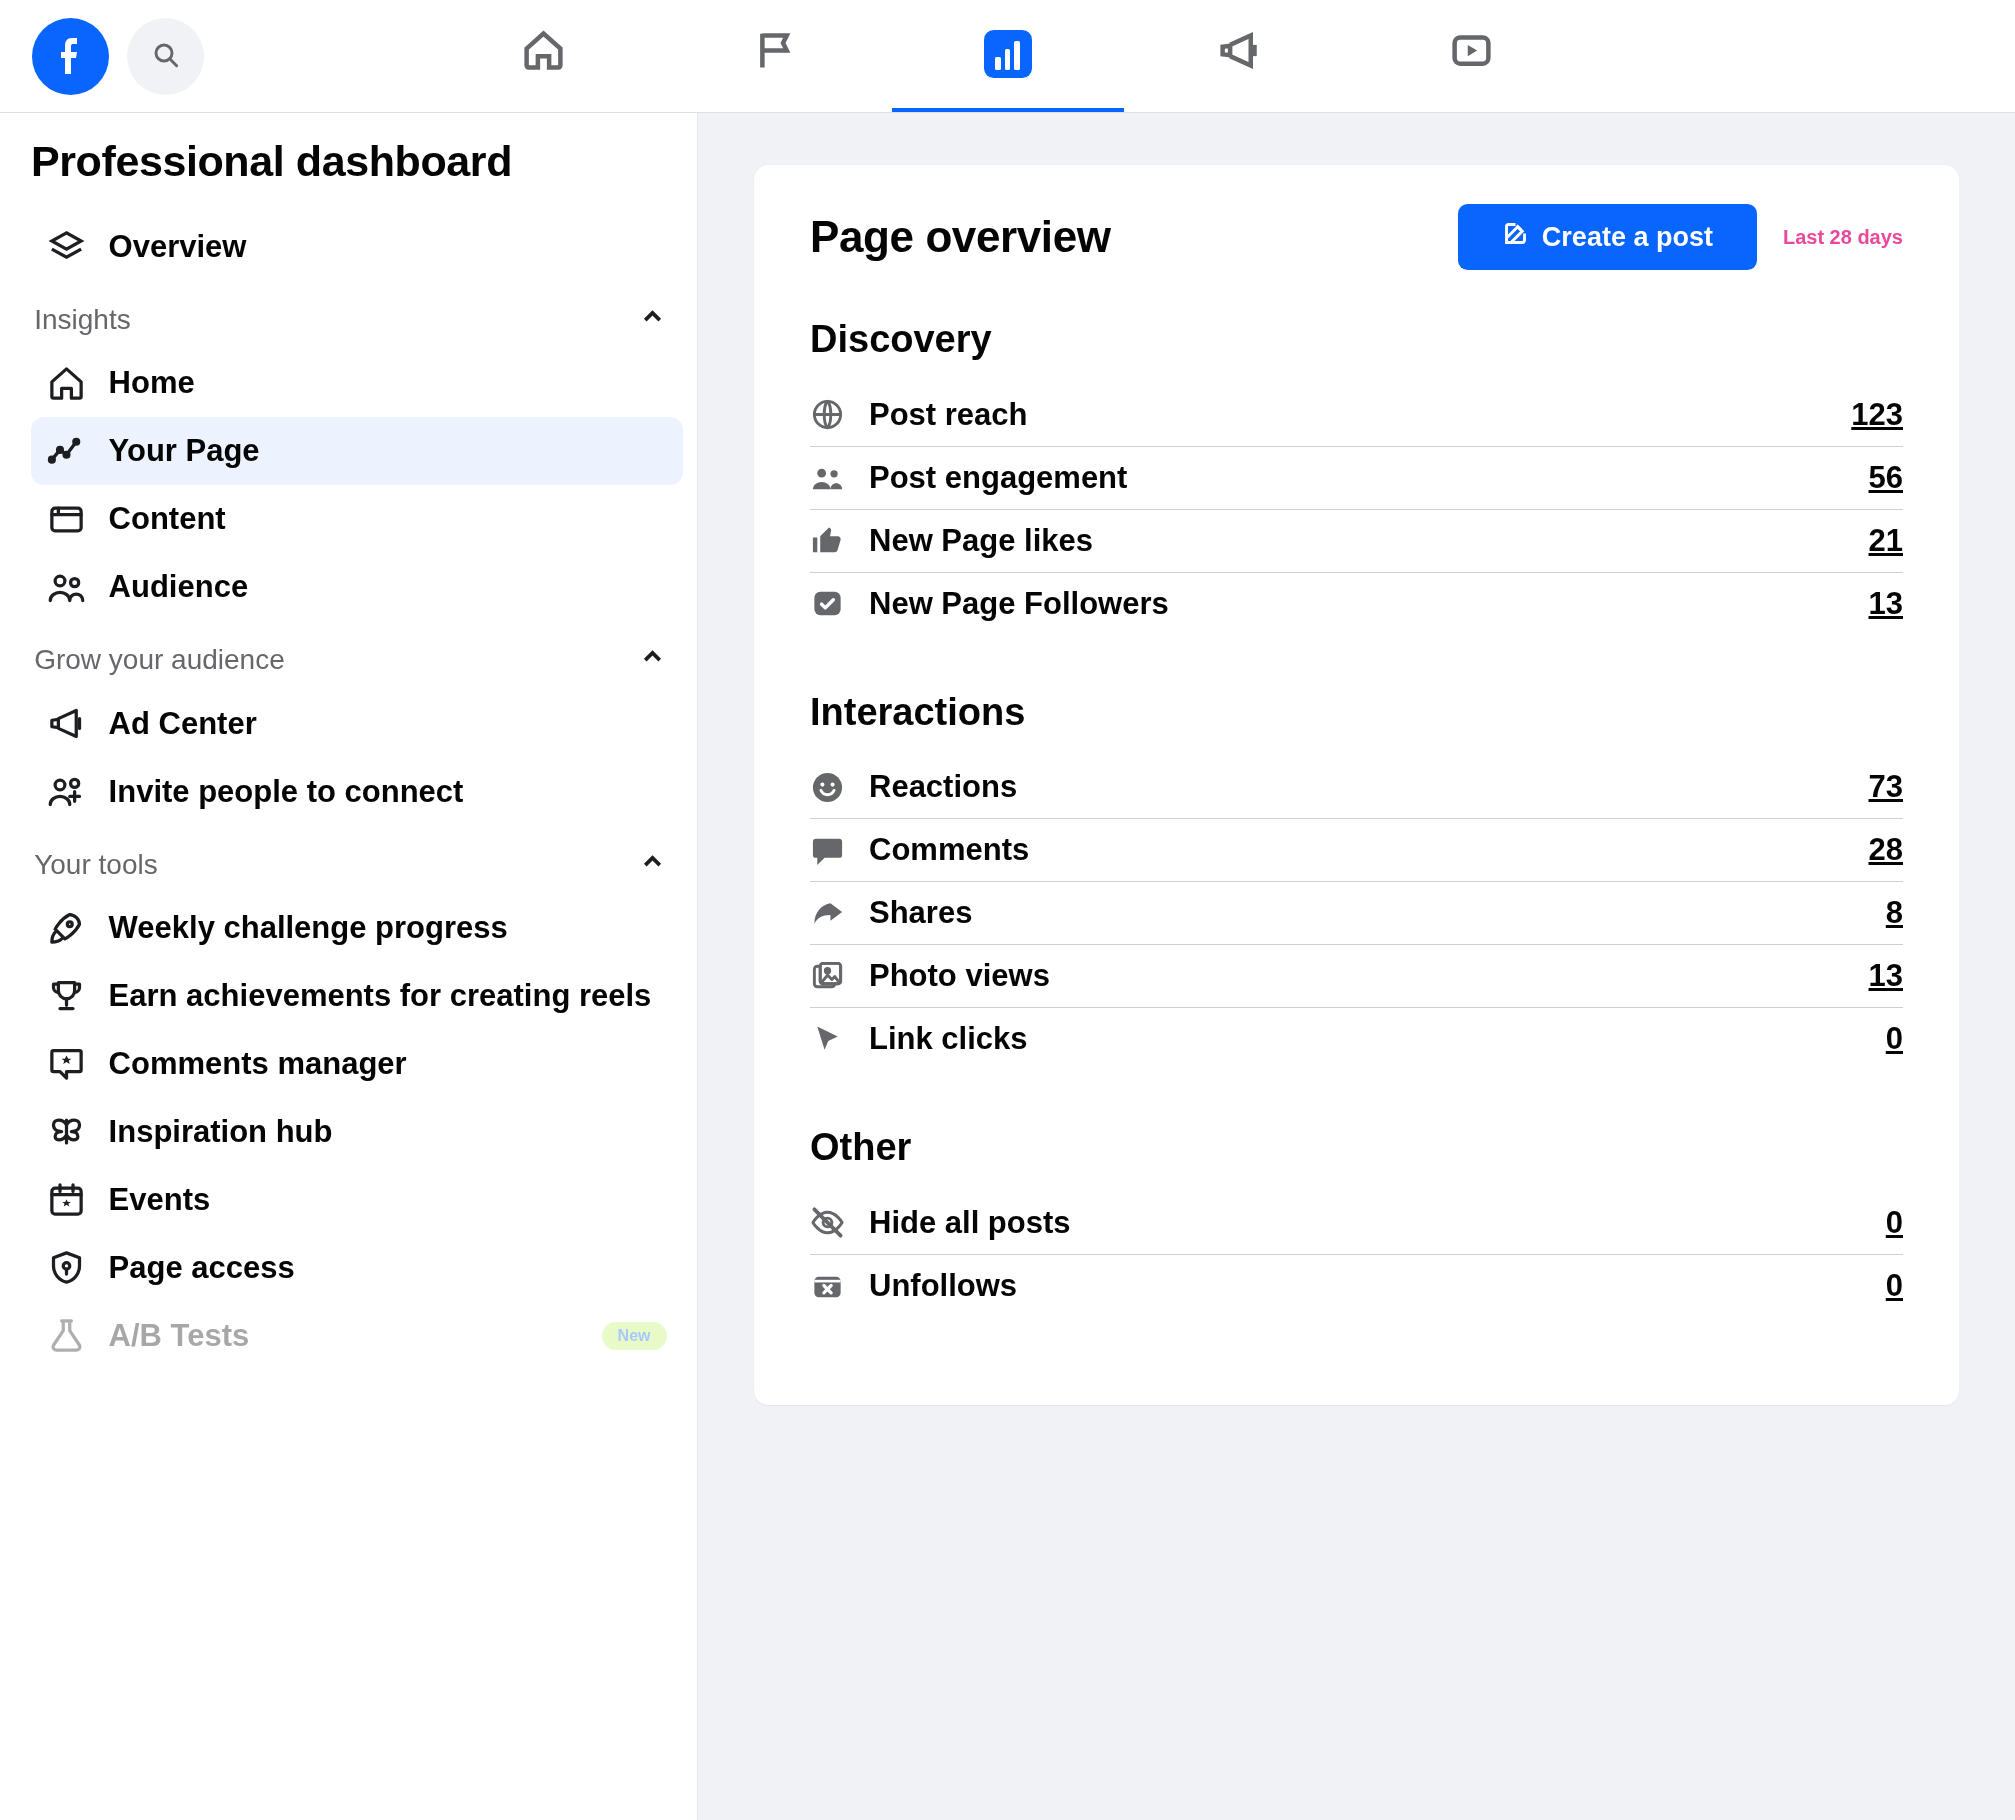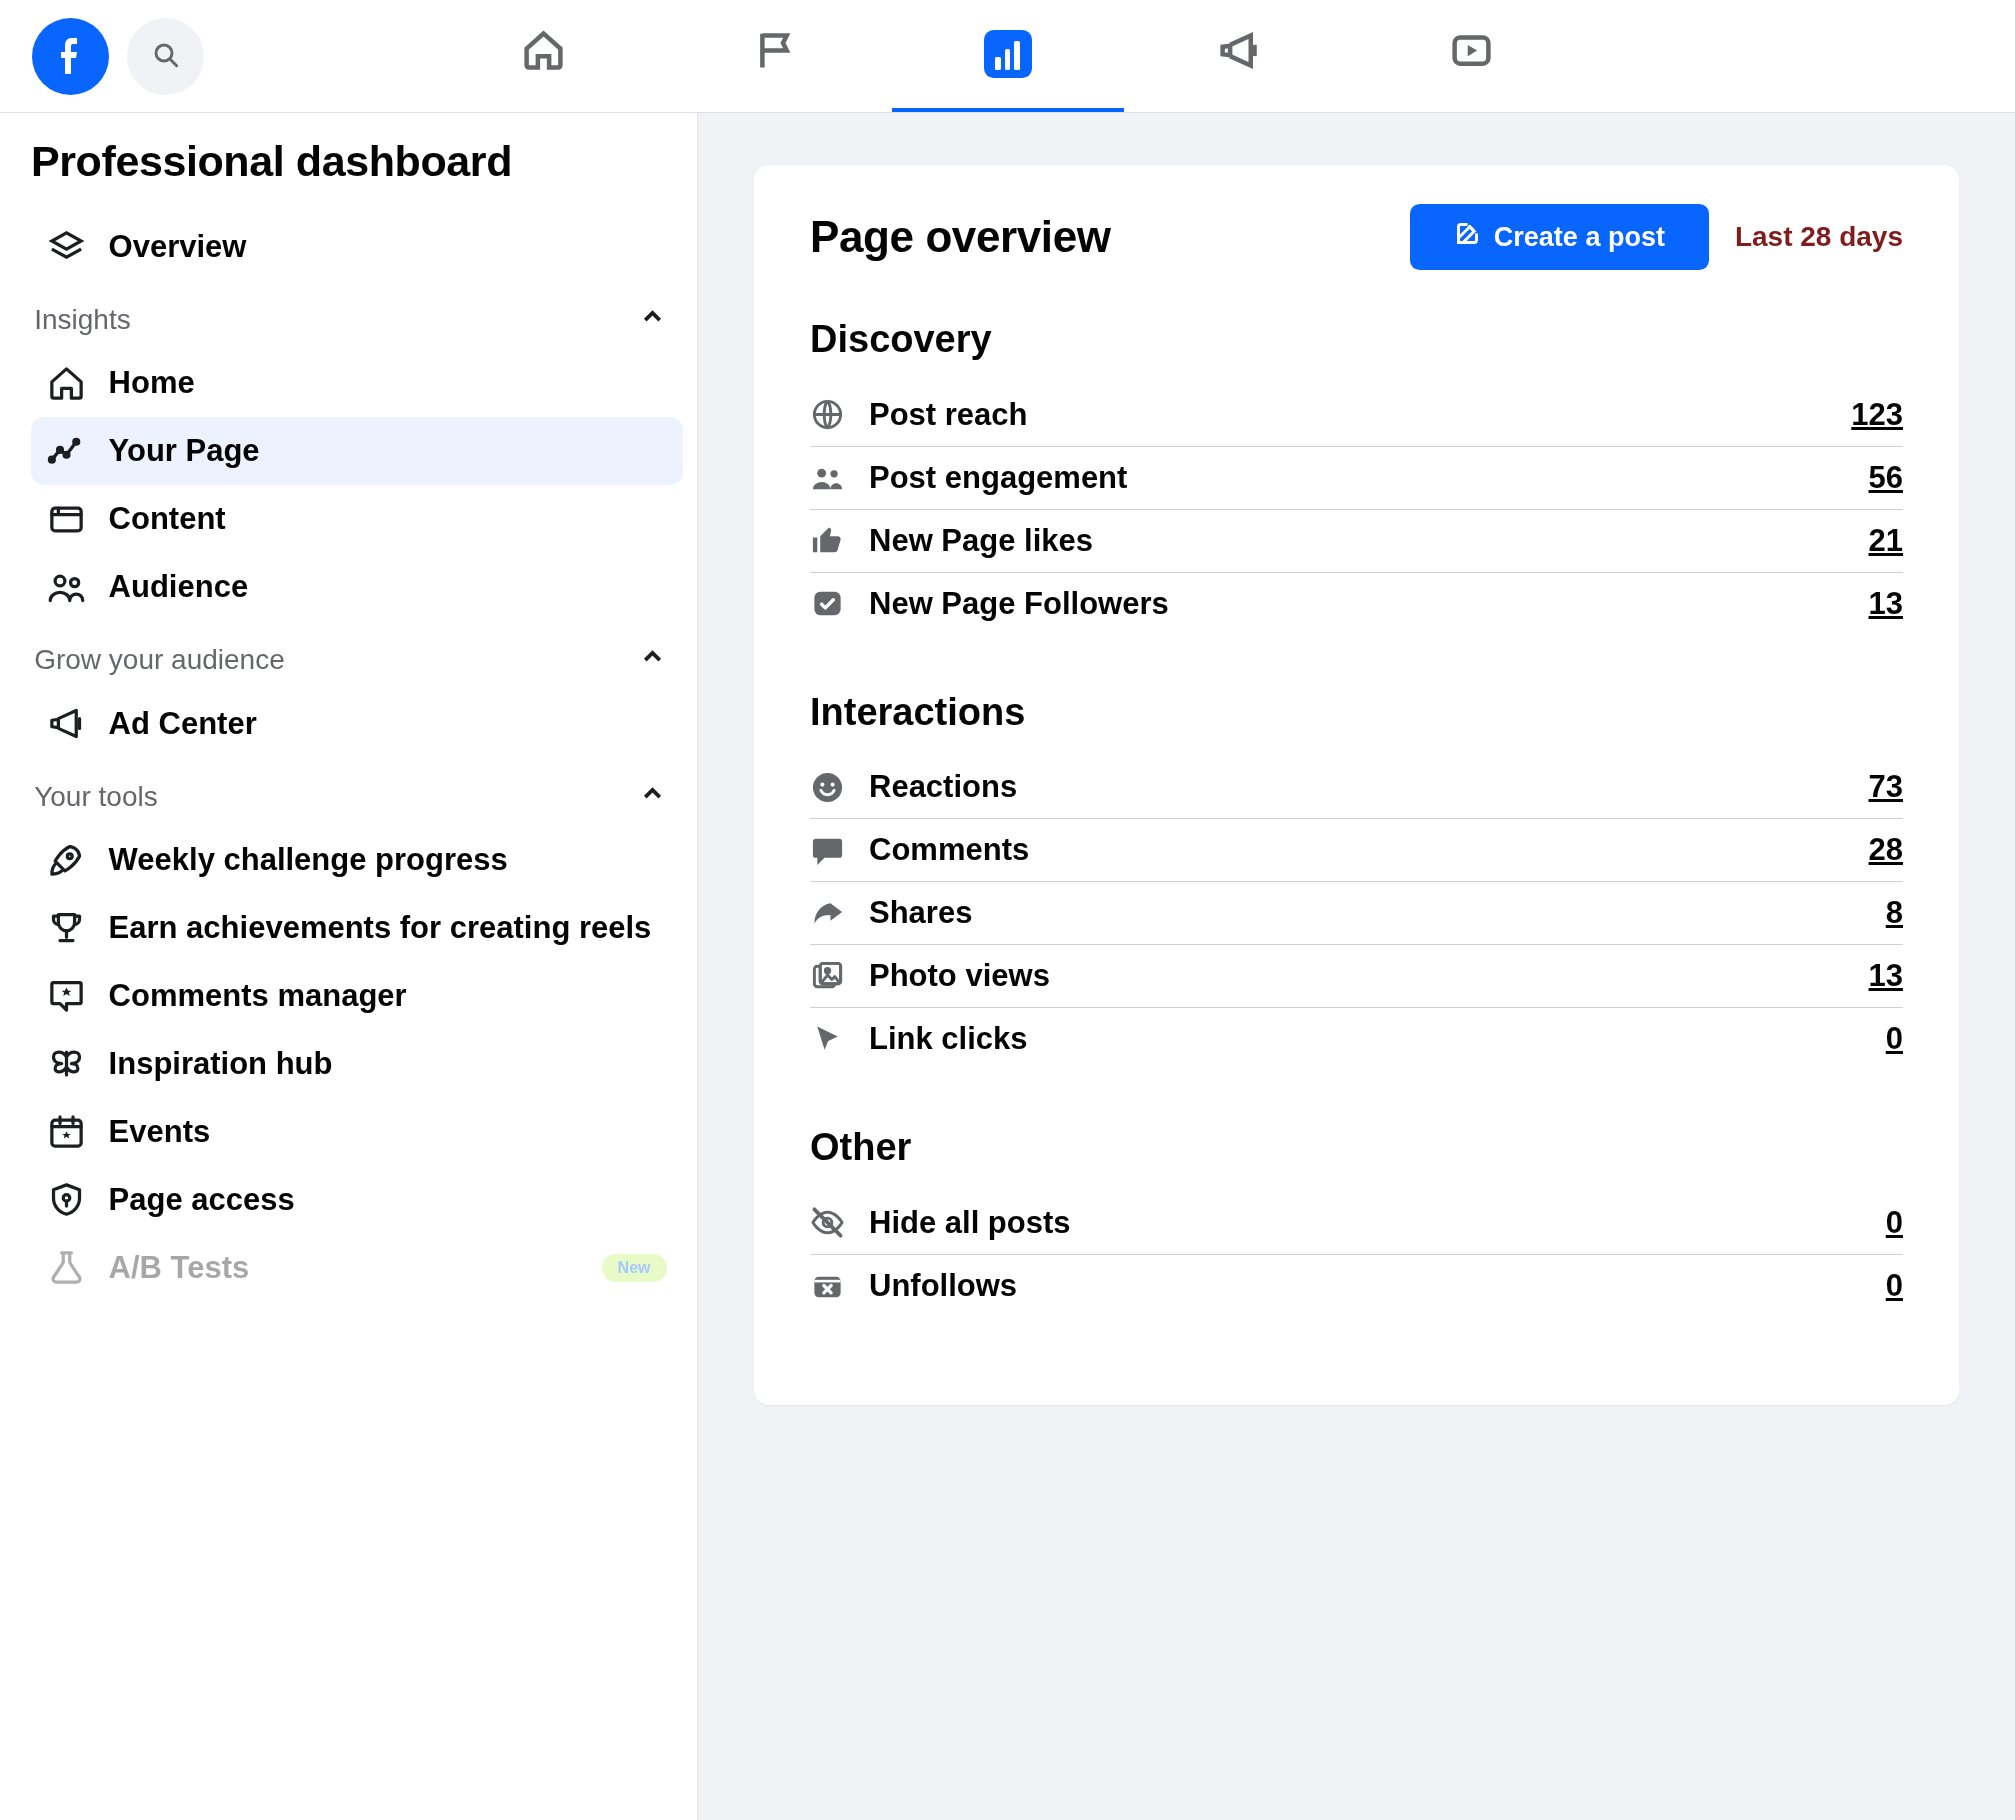--- a/index.html
+++ b/index.html
@@ -87,21 +87,21 @@
     box-shadow: 0 0.8px 1.6px rgba(0,0,0,0.05);
   }
   .card-head { display: flex; align-items: center; gap: 26px; margin-bottom: 48px; flex-wrap: wrap; justify-content: center; }
   .card-head h1 { font-size: 44px; font-weight: 800; margin-right: auto; letter-spacing:-0.4px;}
   .create-post {
     background: #0866ff; color: #fff; border: none; border-radius: 9.7px;
     font-size: 27px; font-weight: 700; padding: 16px 44px;
     display: flex; align-items: center; gap: 13px; cursor: pointer;
   }
   .create-post svg { width: 27px; height: 27px; fill: none; stroke: #fff; stroke-width: 2.6; }
-  .time-filter { font-size: 28px; font-weight: 700; color: #7f1d1d; cursor: pointer; }
+  .time-filter { font-size: 20px; font-weight: 700; color: #ec4899; cursor: pointer; }
   .section-h { font-size: 38px; font-weight: 800; margin: 11.3px 0 22.6px; }
   .metric-group { margin-bottom: 56px; }
   .metric-row {
     display: flex; align-items: center; gap: 24px;
     border-bottom: 1.6px solid #ced0d4;
     padding: 13px 0;
   }
   .metric-row:last-child { border-bottom: none; }
   .metric-row .mic { width: 35px; height: 35px; display:flex; align-items:center; justify-content:center; }
   .metric-row .mic svg { width: 35px; height: 35px; }
@@ -236,20 +236,31 @@
         </div>
         <div class="sb-item">
           <span class="ic">
             <svg viewBox="0 0 24 24" fill="none" stroke="#1c1e21" stroke-width="2" stroke-linecap="round" stroke-linejoin="round">
               <path d="M3 10v4l4 .5V9.5L3 10zM7 9l11-5v16L7 15"></path>
               <path d="M20 9v6"></path>
             </svg>
           </span>
           <span>Ad Center</span>
         </div>
+        <div class="sb-item">
+          <span class="ic">
+            <svg viewBox="0 0 24 24" fill="none" stroke="#1c1e21" stroke-width="2" stroke-linecap="round" stroke-linejoin="round">
+              <circle cx="8" cy="8" r="3"></circle>
+              <path d="M2 20c0-3 3-5 6-5s6 2 6 5"></path>
+              <circle cx="17" cy="7" r="2.5"></circle>
+              <path d="M17 12v6M14 15h6"></path>
+            </svg>
+          </span>
+          <span>Invite people to connect</span>
+        </div>
         <div class="sb-section">
           <span class="sb-section-label">Your tools</span>
           <span><svg viewBox="0 0 24 24">
               <path d="M6 15l6-6 6 6"></path>
             </svg></span>
         </div>
         <div class="sb-item">
           <span class="ic">
             <svg viewBox="0 0 24 24" fill="none" stroke="#1c1e21" stroke-width="2" stroke-linecap="round" stroke-linejoin="round">
               <path d="M5 15c-2 2-2 6-2 6s4 0 6-2M14 4c3 0 6 3 6 6-3 6-9 9-9 9l-6-6s3-6 9-9z"></path>

